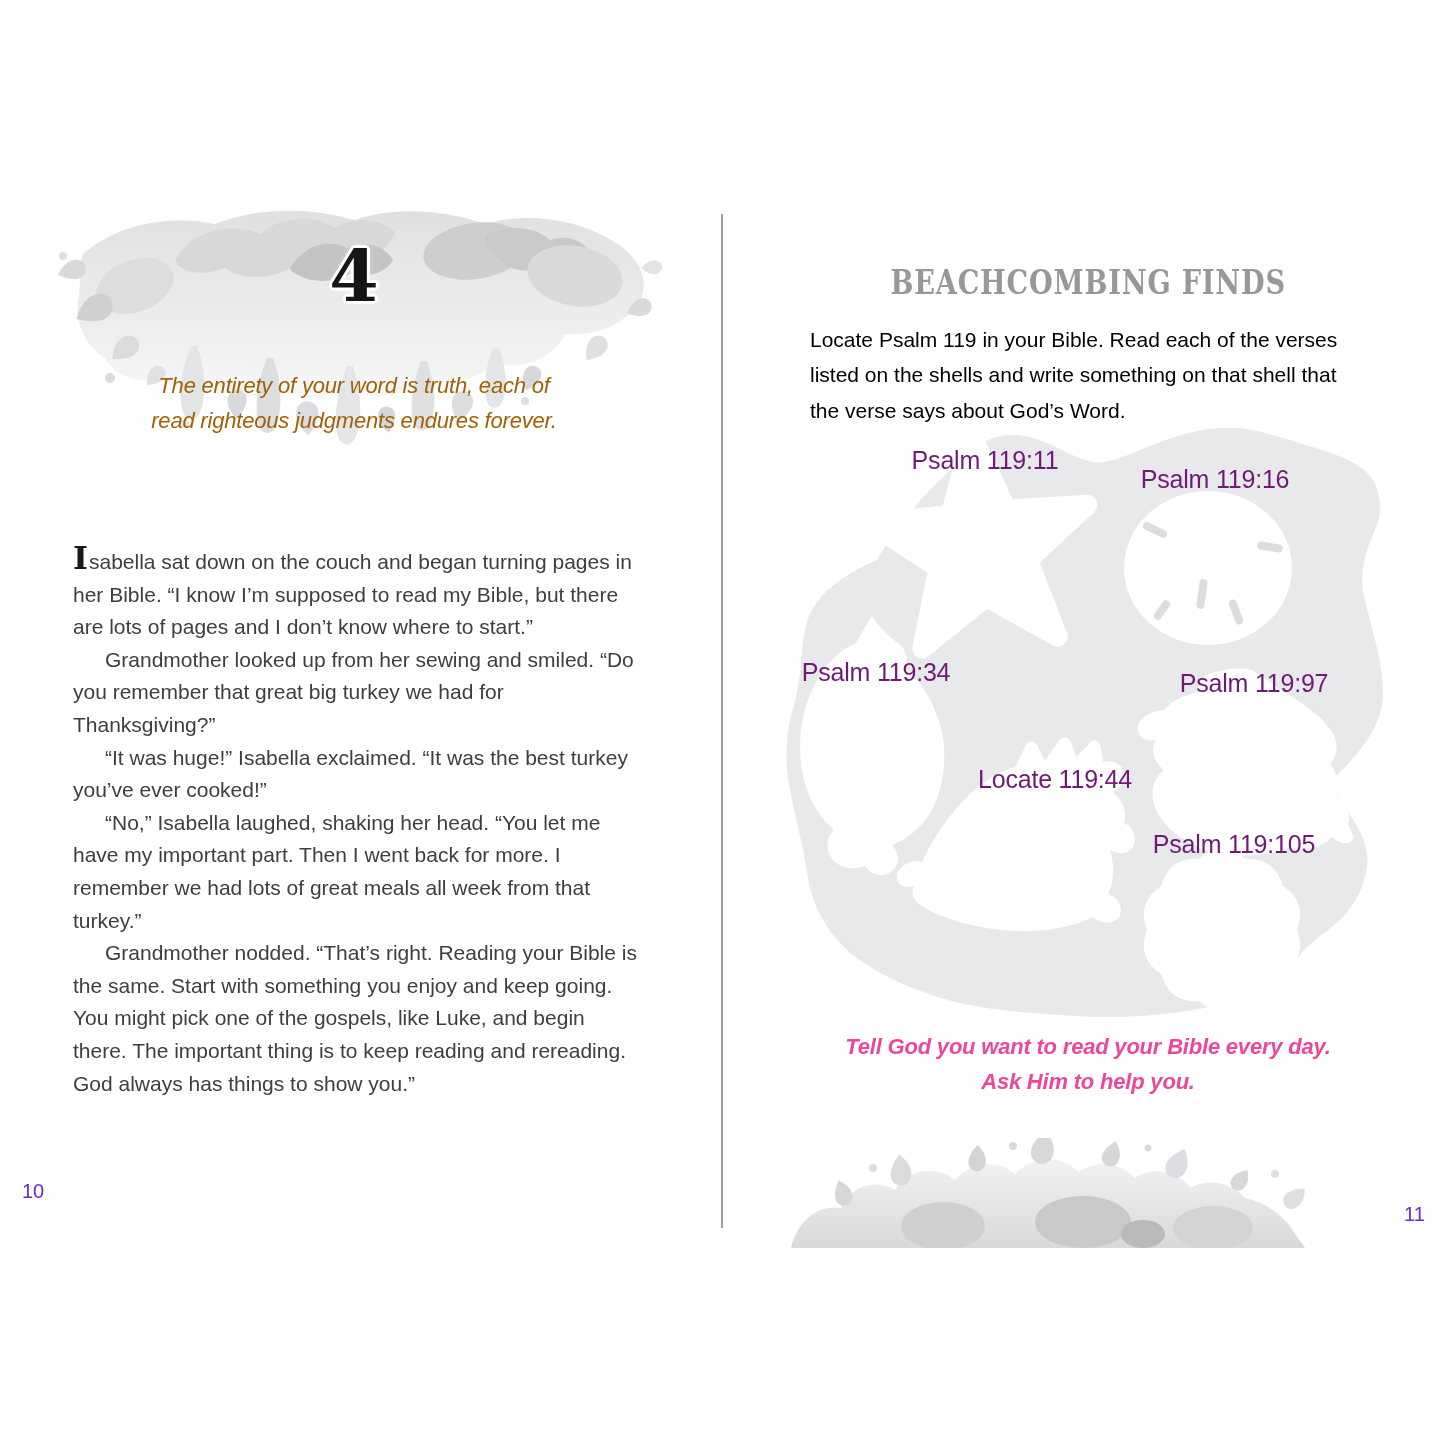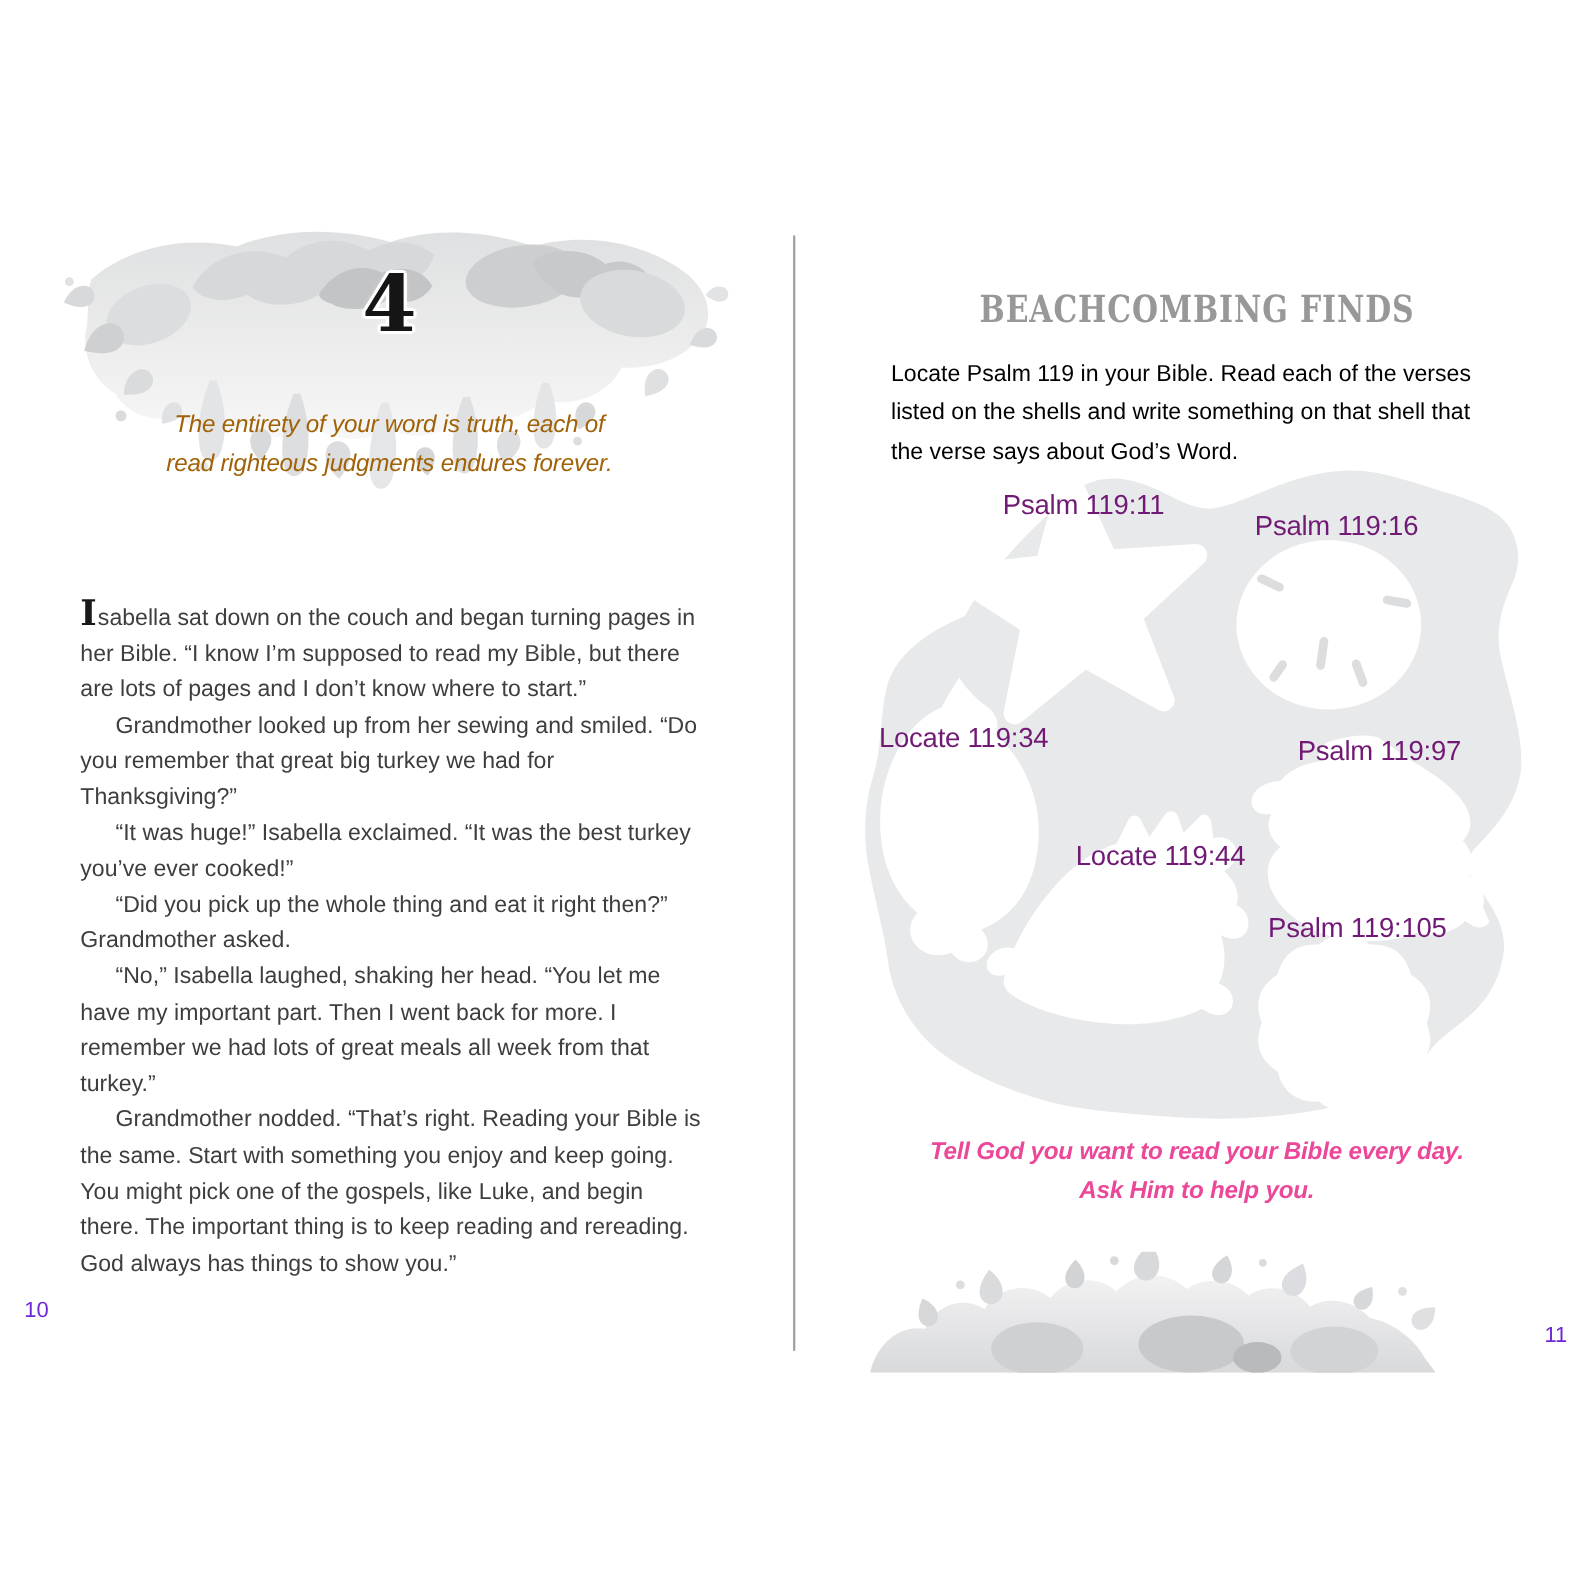--- a/index.html
+++ b/index.html
@@ -97,21 +97,20 @@
 
   <div class="verse">
     <div>The entirety of your word is truth, each of</div>
     <div>read righteous judgments endures forever.</div>
   </div>
 
   <div class="body-text">
     <p class="first"><span class="dropcap">I</span><span>sabella sat down on the couch and began turning pages in her Bible. “I know I’m supposed to read my Bible, but there are lots of pages and I don’t know where to start.”</span></p>
     <p>Grandmother looked up from her sewing and smiled. “Do you remember that great big turkey we had for Thanksgiving?”</p>
     <p>“It was huge!” Isabella exclaimed. “It was the best turkey you’ve ever cooked!”</p>
-    <p>“Did you pick up the whole thing and eat it right then?” Grandmother asked.</p>
     <p>“No,” Isabella laughed, shaking her head. “You let me have my important part. Then I went back for more. I remember we had lots of great meals all week from that turkey.”</p>
     <p>Grandmother nodded. “That’s right. Reading your Bible is the same. Start with something you enjoy and keep going. You might pick one of the gospels, like Luke, and begin there. The important thing is to keep reading and rereading. God always has things to show you.”</p>
   </div>
 
   <div class="page-number pn-left">10</div>
 
   <div class="divider"></div>
 
   <div class="rp-title">
     <span>BEACHCOMBING FINDS</span>
@@ -133,21 +132,21 @@
       <rect fill="#dbdddf" x="376" y="179" width="8" height="22" rx="4" transform="rotate(35 380 190)"></rect>
     </g>
     <path fill="#ffffff" d="M90,196 C97,207 106,216 116,223 C124,229 127,239 123,248 C140,262 153,284 159,308 C165,333 163,363 151,388 C142,405 128,418 110,425 C118,434 118,444 110,451 C101,458 89,455 83,446 C70,451 56,448 49,437 C43,428 45,417 52,410 C36,396 24,376 20,350 C15,318 20,288 34,262 C44,243 58,230 74,223 C80,212 85,204 90,196 Z"></path>
     <path fill="#ffffff" d="M470,250 C480,256 490,264 500,271 C521,283 540,296 550,312 C557,324 556,336 548,344 C556,354 560,366 554,376 C562,384 570,394 566,404 L572,418 C567,426 558,424 550,417 C540,428 522,432 506,428 C480,438 448,438 424,430 C398,421 378,404 372,384 C368,370 372,358 382,350 C372,342 368,330 374,320 C362,322 354,316 356,306 C359,295 372,290 382,290 C390,280 404,274 418,272 C414,264 420,256 430,253 C444,249 460,247 470,250 Z"></path>
     <path fill="#ffffff" d="M233,347 L244,325 C247,320 252,320 255,325 L263,341 L276,322 C280,316 286,316 289,322 L294,337 L307,324 C311,318 317,320 319,327 L321,342 C331,339 340,344 342,353 C343,361 338,368 331,372 C340,380 346,392 342,403 C351,407 356,417 351,427 C345,436 335,434 328,430 C333,447 332,462 326,474 C337,478 342,488 337,497 C330,506 318,503 311,497 C280,512 240,514 205,508 C180,504 155,496 140,486 C132,481 128,474 132,466 C120,470 112,462 116,452 C122,442 132,440 140,442 C150,420 165,398 182,380 C196,365 215,352 233,347 Z"></path>
     <path fill="#ffffff" d="M515,510 Q525.6,537.8 500.7,554 Q492.9,582.8 463.2,581.3 Q440,600 416.8,581.3 Q387.1,582.8 379.3,554 Q354.4,537.8 365,510 Q354.4,482.2 379.3,466 Q387.1,437.2 416.8,438.7 Q440,420 463.2,438.7 Q492.9,437.2 500.7,466 Q525.6,482.2 515,510 Z"></path>
   </svg>
 
   <div class="shell-label" style="left:985px;top:460px;">Psalm 119:11</div>
   <div class="shell-label" style="left:1215px;top:479px;">Psalm 119:16</div>
-  <div class="shell-label" style="left:876px;top:672px;">Locate 119:34</div>
+  <div class="shell-label" style="left:876px;top:672px;">Psalm 119:34</div>
   <div class="shell-label" style="left:1254px;top:683px;">Psalm 119:97</div>
   <div class="shell-label" style="left:1055px;top:779px;">Locate 119:44</div>
   <div class="shell-label" style="left:1234px;top:844px;">Psalm 119:105</div>
 
   <div class="prayer">
     <div>Tell God you want to read your Bible every day.</div>
     <div>Ask Him to help you.</div>
   </div>
 
   <svg class="splash-bottom" viewBox="0 0 565 110">

